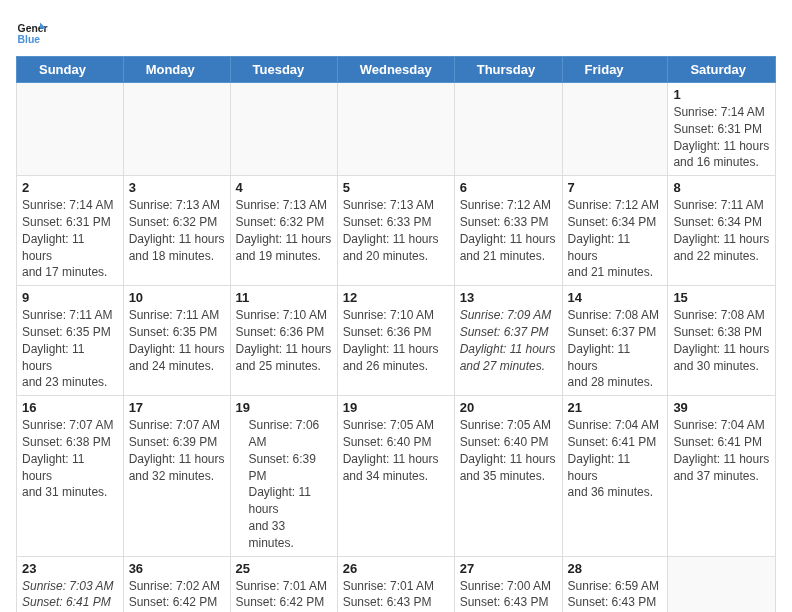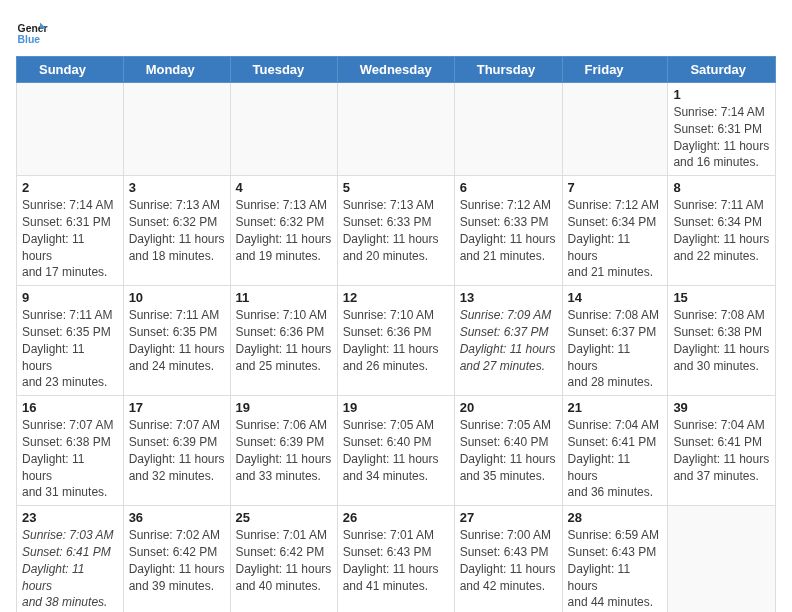--- a/index.html
+++ b/index.html
@@ -234,21 +234,21 @@
         </td>
         <td>
           <span class="day-num">17</span>
           <div class="day-info" style="white-space: pre-line;">Sunrise: 7:07 AM
 Sunset: 6:39 PM
 Daylight: 11 hours
 and 32 minutes.</div>
         </td>
         <td>
           <span class="day-num">19</span>
-          <div class="day-info" style="white-space: pre-line;">Sunrise: 7:06 AM
+          <div class="day-info" style="white-space: pre-line; margin-left: 13px;">Sunrise: 7:06 AM
 Sunset: 6:39 PM
 Daylight: 11 hours
 and 33 minutes.</div>
         </td>
         <td>
           <span class="day-num">19</span>
           <div class="day-info" style="white-space: pre-line;">Sunrise: 7:05 AM
 Sunset: 6:40 PM
 Daylight: 11 hours
 and 34 minutes.</div>

